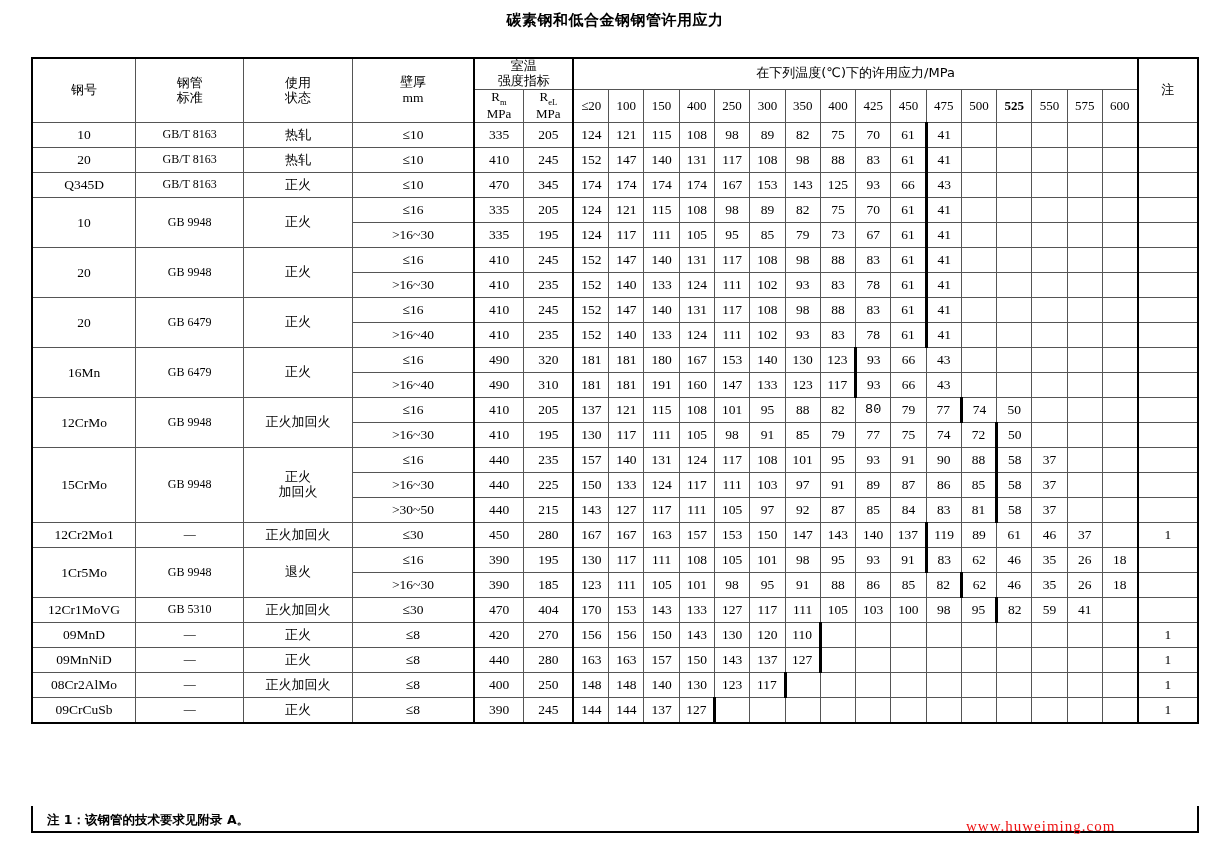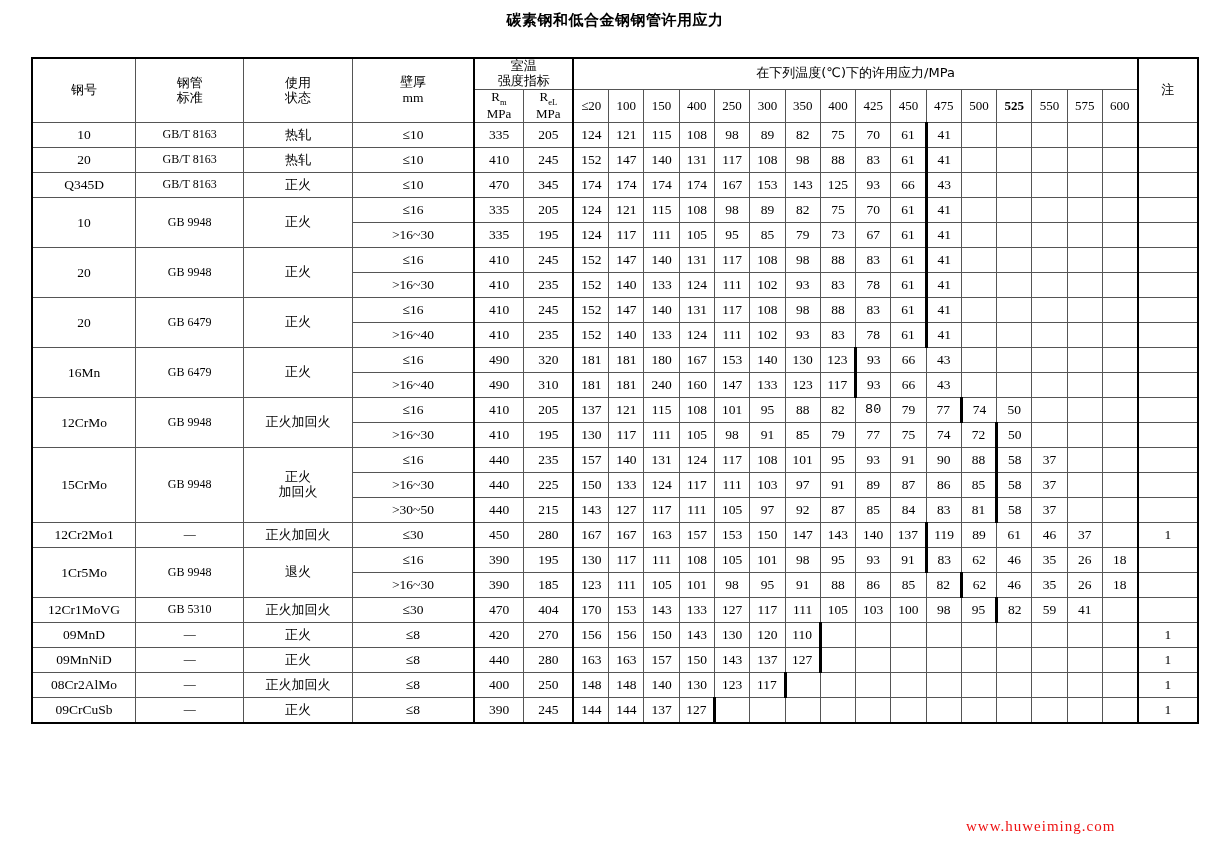--- a/index.html
+++ b/index.html
@@ -428,21 +428,21 @@
             <td class="num" style="height: 24px;"></td>
             <td class="num" style="height: 24px;"></td>
             <td class="num sep-left"></td>
           </tr>
           <tr class="rowline">
             <td class="thk">&gt;16~40</td>
             <td class="num sep-left">490</td>
             <td class="num">310</td>
             <td class="num sep-left" style="height: 24px;">181</td>
             <td class="num" style="height: 24px;">181</td>
-            <td class="num" style="height: 24px;">240</td>
+            <td class="num" style="height: 24px;">191</td>
             <td class="num" style="height: 24px;">160</td>
             <td class="num" style="height: 24px;">147</td>
             <td class="num" style="height: 24px;">133</td>
             <td class="num" style="height: 24px;">123</td>
             <td class="num limit" style="height: 24px;">117</td>
             <td class="num" style="height: 24px;">93</td>
             <td class="num" style="height: 24px;">66</td>
             <td class="num" style="height: 24px;">43</td>
             <td class="num" style="height: 24px;"></td>
             <td class="num" style="height: 24px;"></td>
@@ -764,15 +764,16 @@
             <td class="num" style="height: 24px;"></td>
             <td class="num" style="height: 24px;"></td>
             <td class="num" style="height: 24px;"></td>
             <td class="num" style="height: 24px;"></td>
             <td class="num sep-left">1</td>
           </tr>
         </tbody>
     </table>
   </div>
 
+  <div id="note">注 1：该钢管的技术要求见附录 A。</div>
   <div id="watermark">www.huweiming.com</div>
 
 </div>
 
 </body></html>

